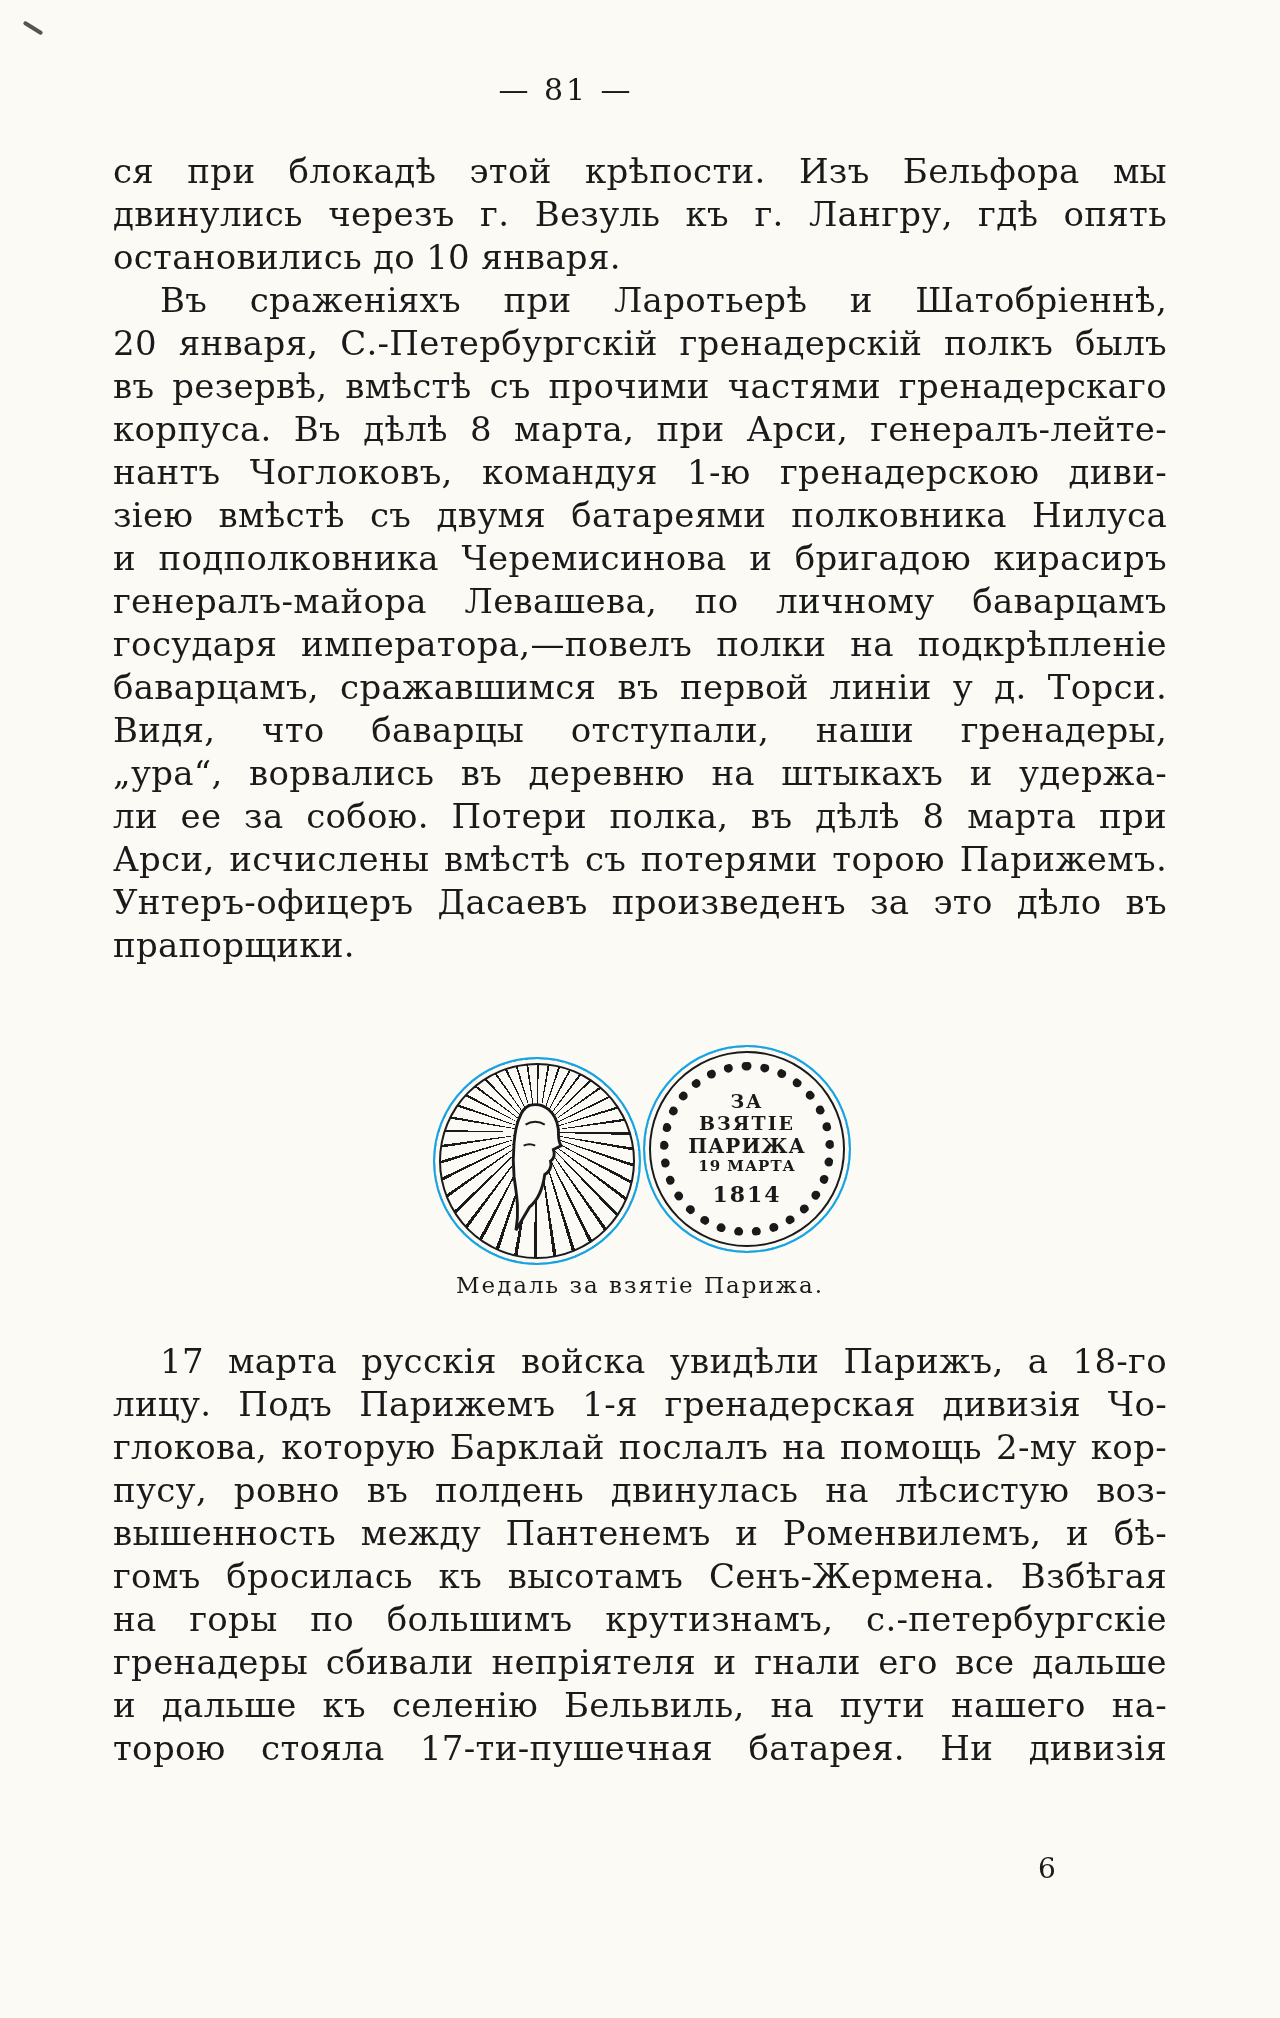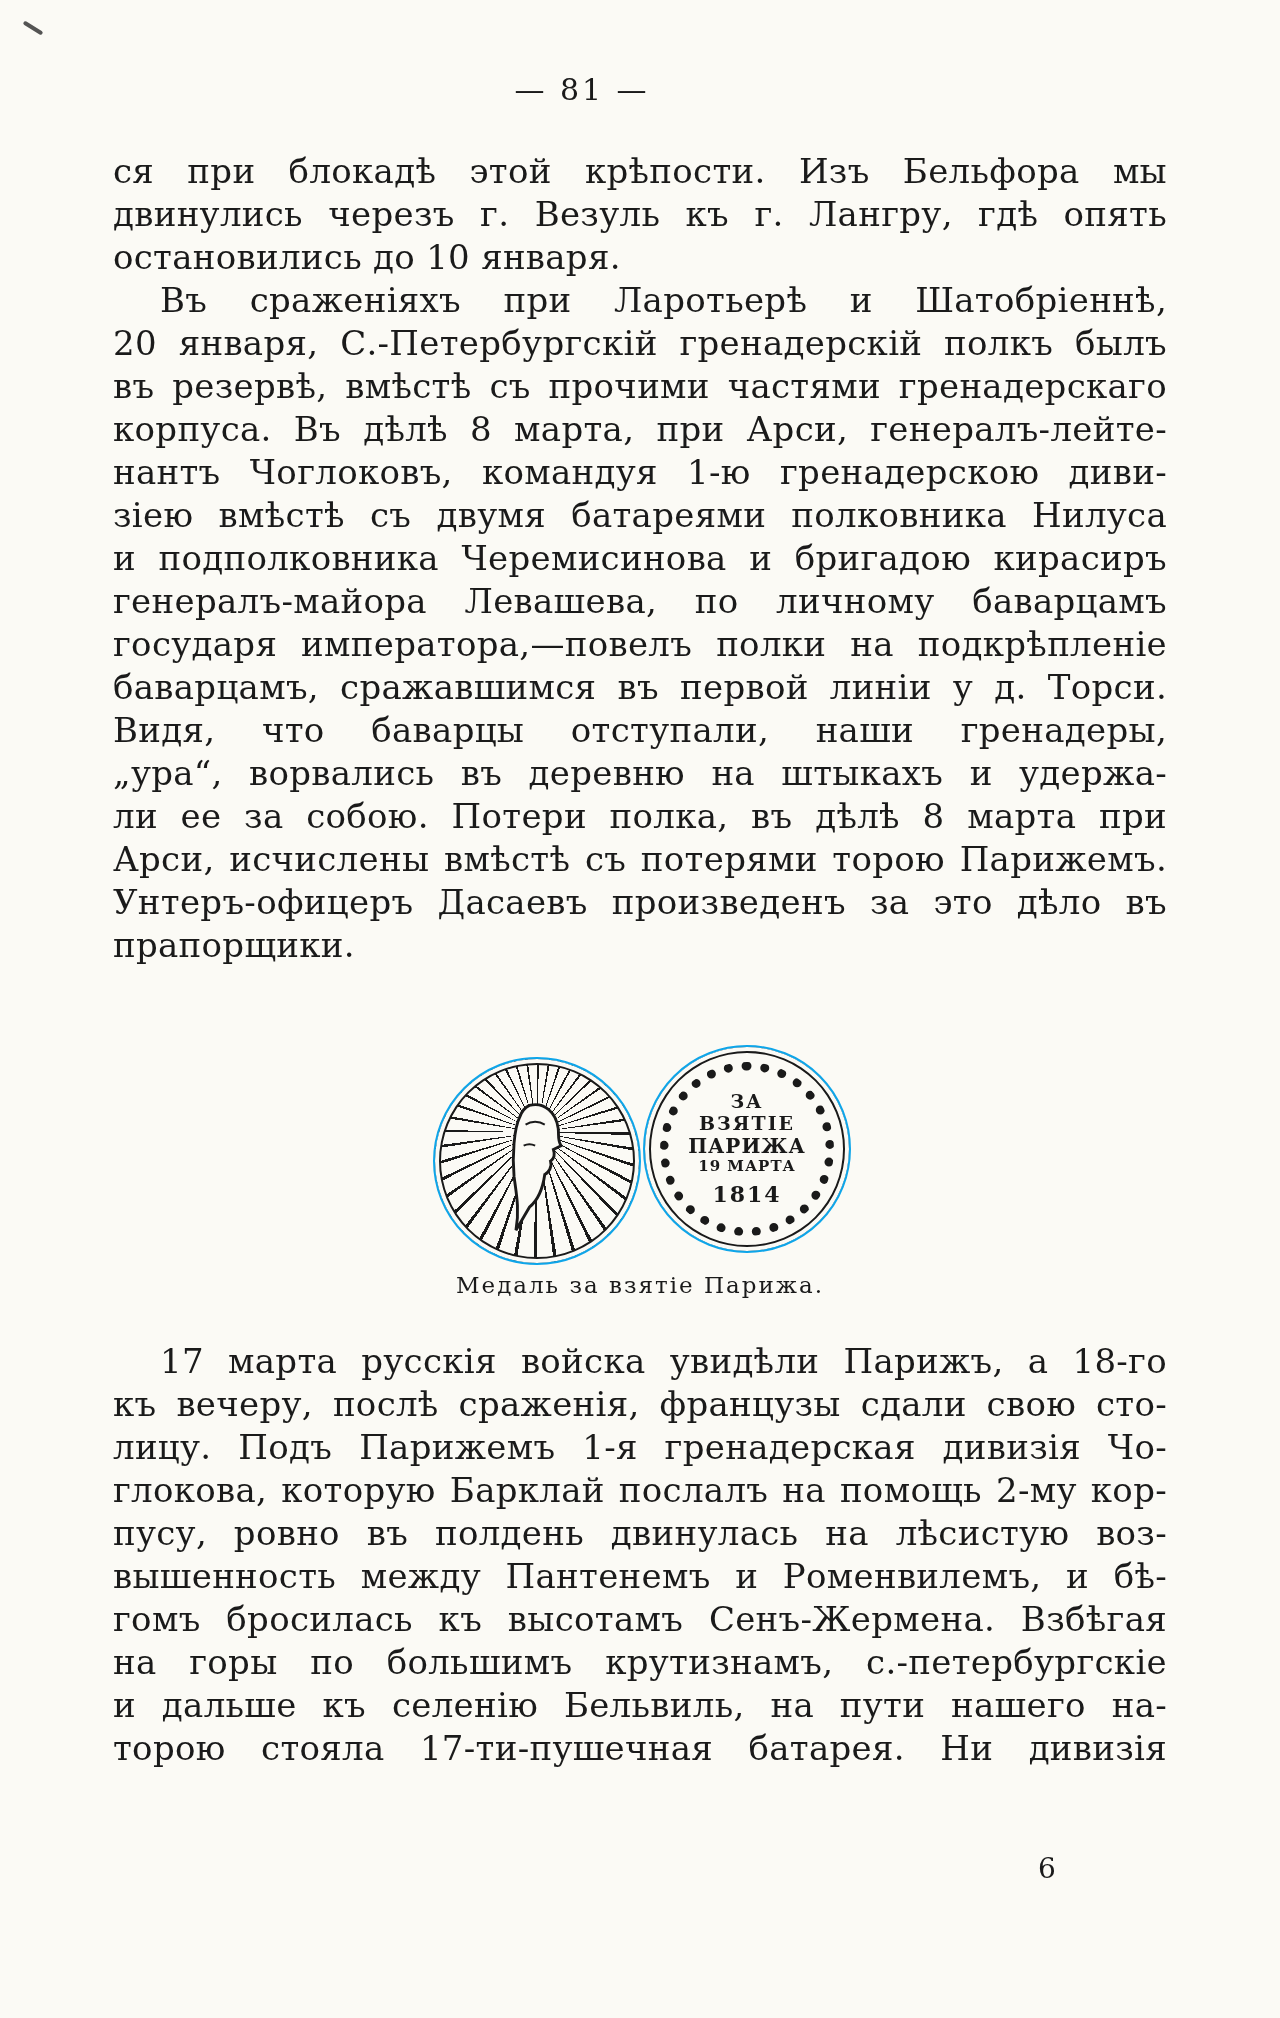--- a/index.html
+++ b/index.html
@@ -2,21 +2,21 @@
 <html><head>
 <meta charset="utf-8">
 <style>
   html,body{margin:0;padding:0;}
   body{
     width:1280px;height:2018px;position:relative;overflow:hidden;
     background:#fbfaf5;color:#1a1a1a;
     font-family:"DejaVu Serif","Liberation Serif",serif;
   }
   .page-header{
-    position:absolute;top:72px;left:16px;width:1132px;
+    position:absolute;top:72px;left:0;width:1132px;
     text-align:center;font-size:30px;letter-spacing:3px;
   }
   .textblock{
     position:absolute;left:113px;width:1054px;
     font-size:34px;line-height:43px;letter-spacing:0.3px;
   }
   #block-a{top:150px;}
   #block-b{top:1340px;}
   .line{text-align:justify;text-align-last:justify;height:43px;overflow:hidden;}
   .line.last{text-align-last:left;}
@@ -96,24 +96,24 @@
       <span class="rev-l4">19 МАРТА</span>
       <span class="rev-l5">1814</span>
     </div>
   </div>
 </div>
 
 <div class="caption">Медаль за взятіе Парижа.</div>
 
 <div class="textblock" id="block-b">
     <div class="line indent">17 марта русскія войска увидѣли Парижъ, а 18-го</div>
-    <div class="line">къ вечеру, послѣ сраженія, французы сдали свою сто-</div>
     <div class="line">лицу. Подъ Парижемъ 1-я гренадерская дивизія Чо-</div>
     <div class="line">глокова, которую Барклай послалъ на помощь 2-му кор-</div>
     <div class="line">пусу, ровно въ полдень двинулась на лѣсистую воз-</div>
     <div class="line">вышенность между Пантенемъ и Роменвилемъ, и бѣ-</div>
     <div class="line">гомъ бросилась къ высотамъ Сенъ-Жермена. Взбѣгая</div>
     <div class="line">на горы по большимъ крутизнамъ, с.-петербургскіе</div>
+    <div class="line">гренадеры сбивали непріятеля и гнали его все дальше</div>
     <div class="line">и дальше къ селенію Бельвиль, на пути нашего на-</div>
     <div class="line">торою стояла 17-ти-пушечная батарея. Ни дивизія</div>
   </div>
 
 <div class="signature">6</div>
 
 </body></html>

